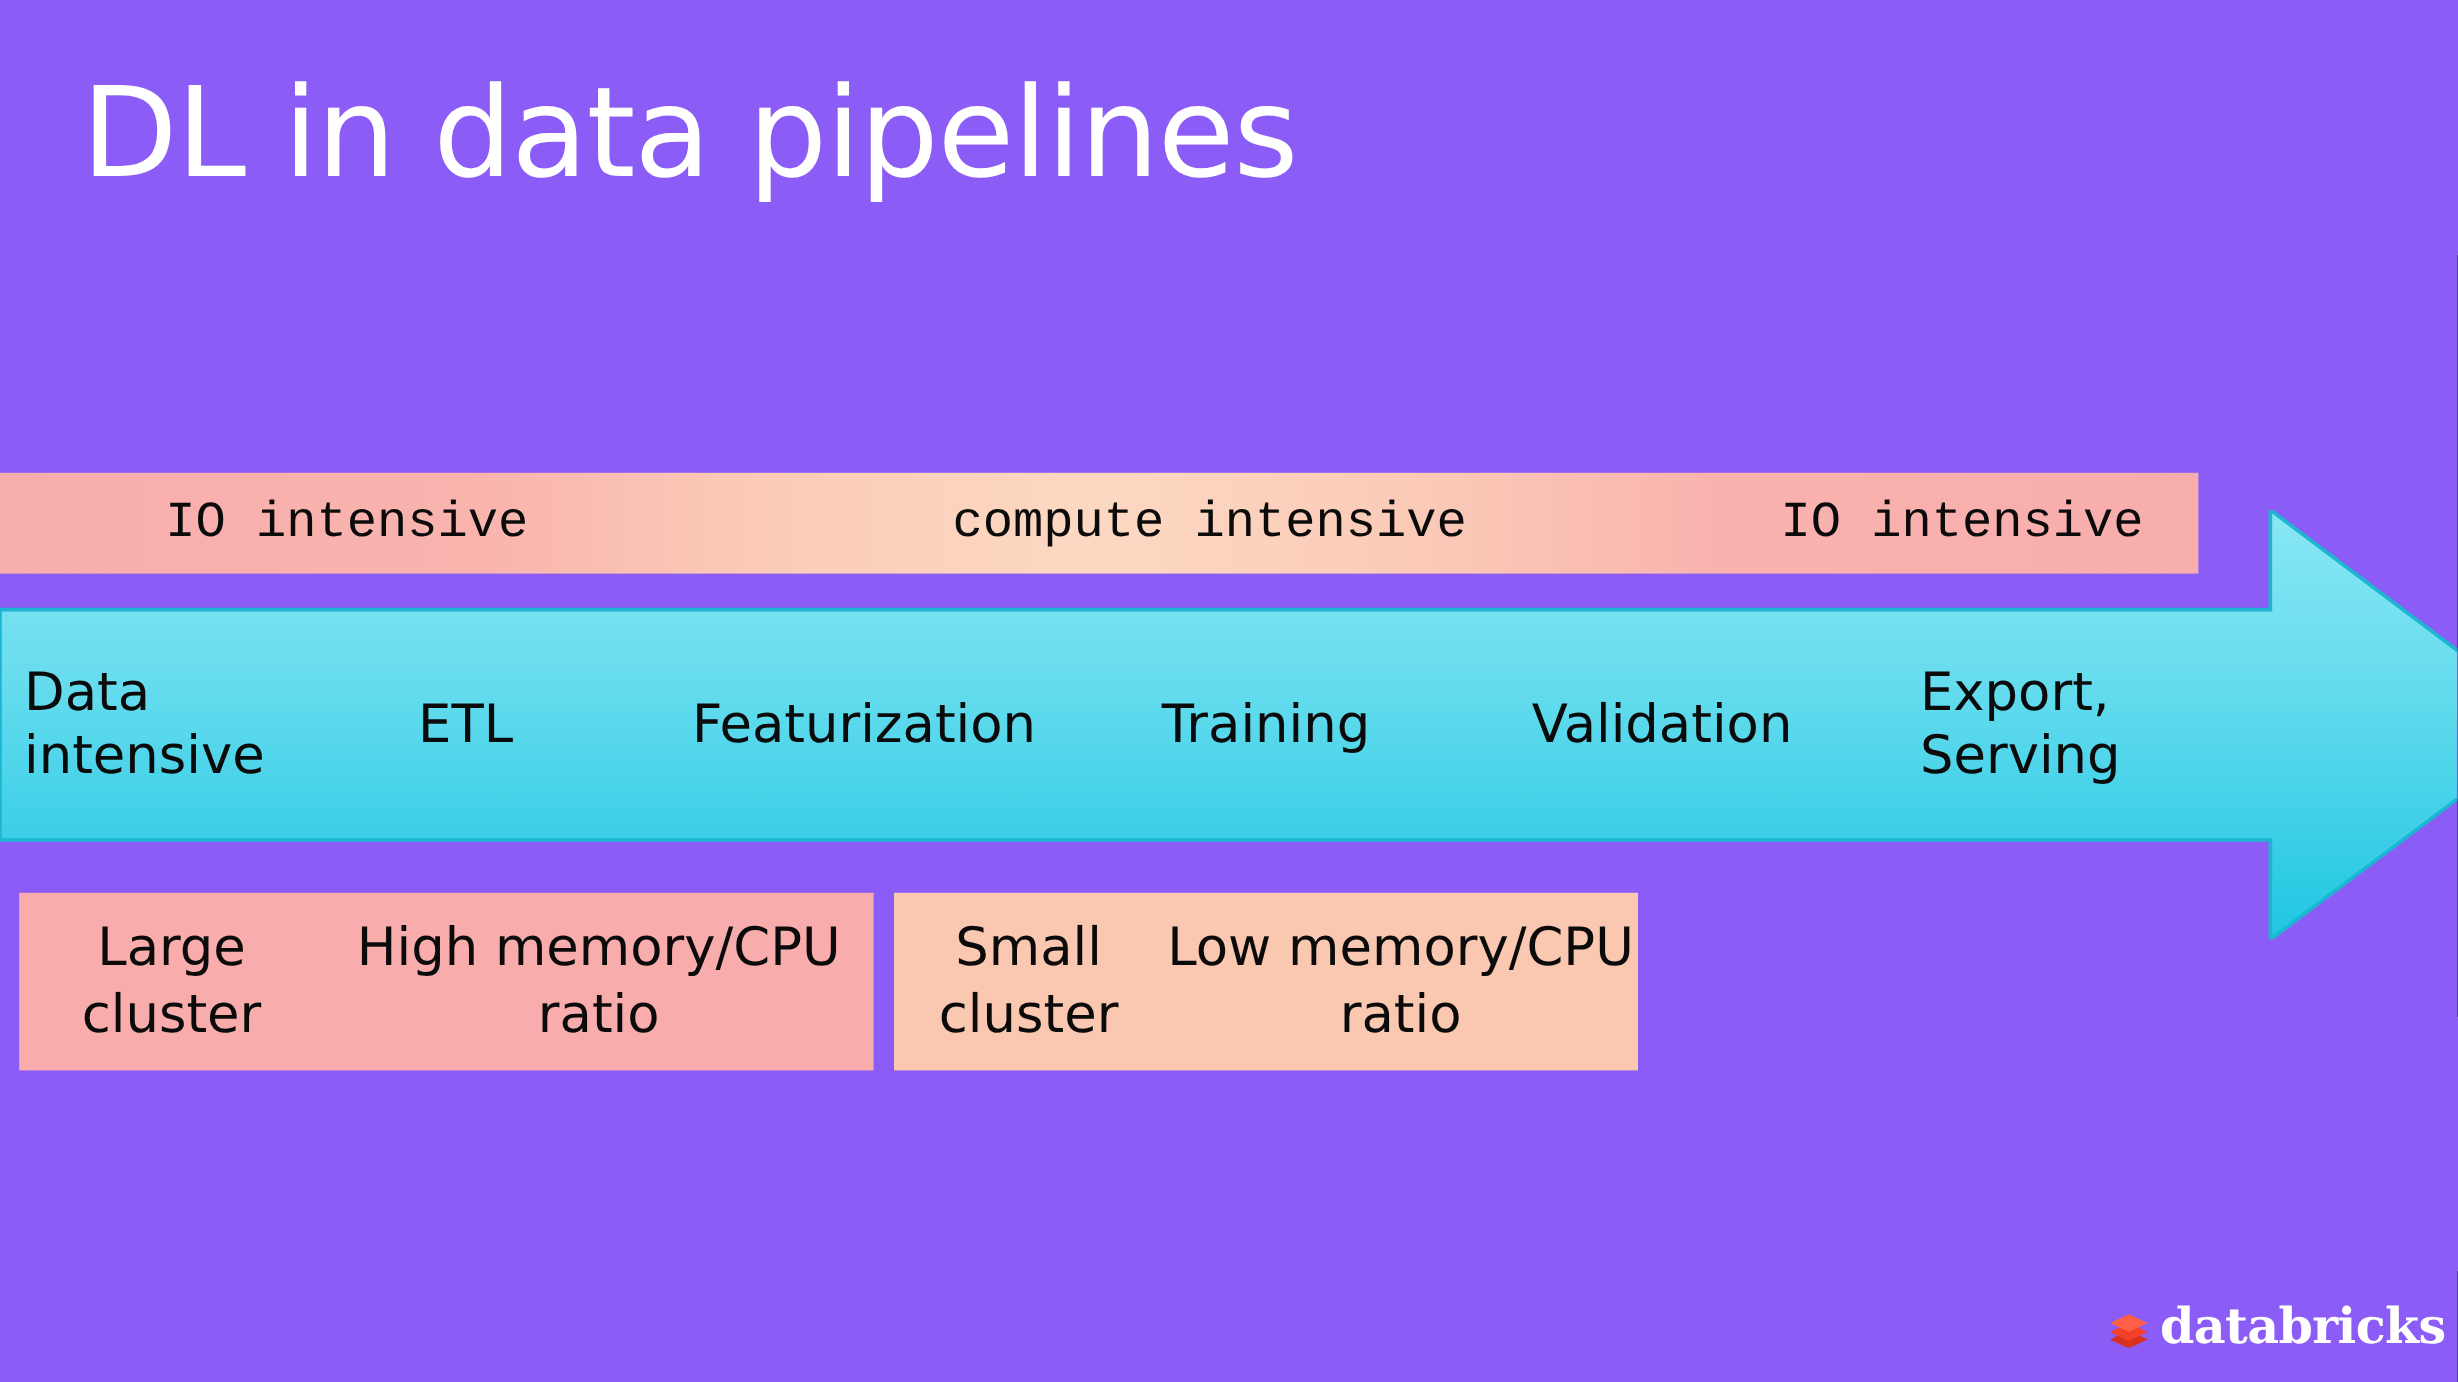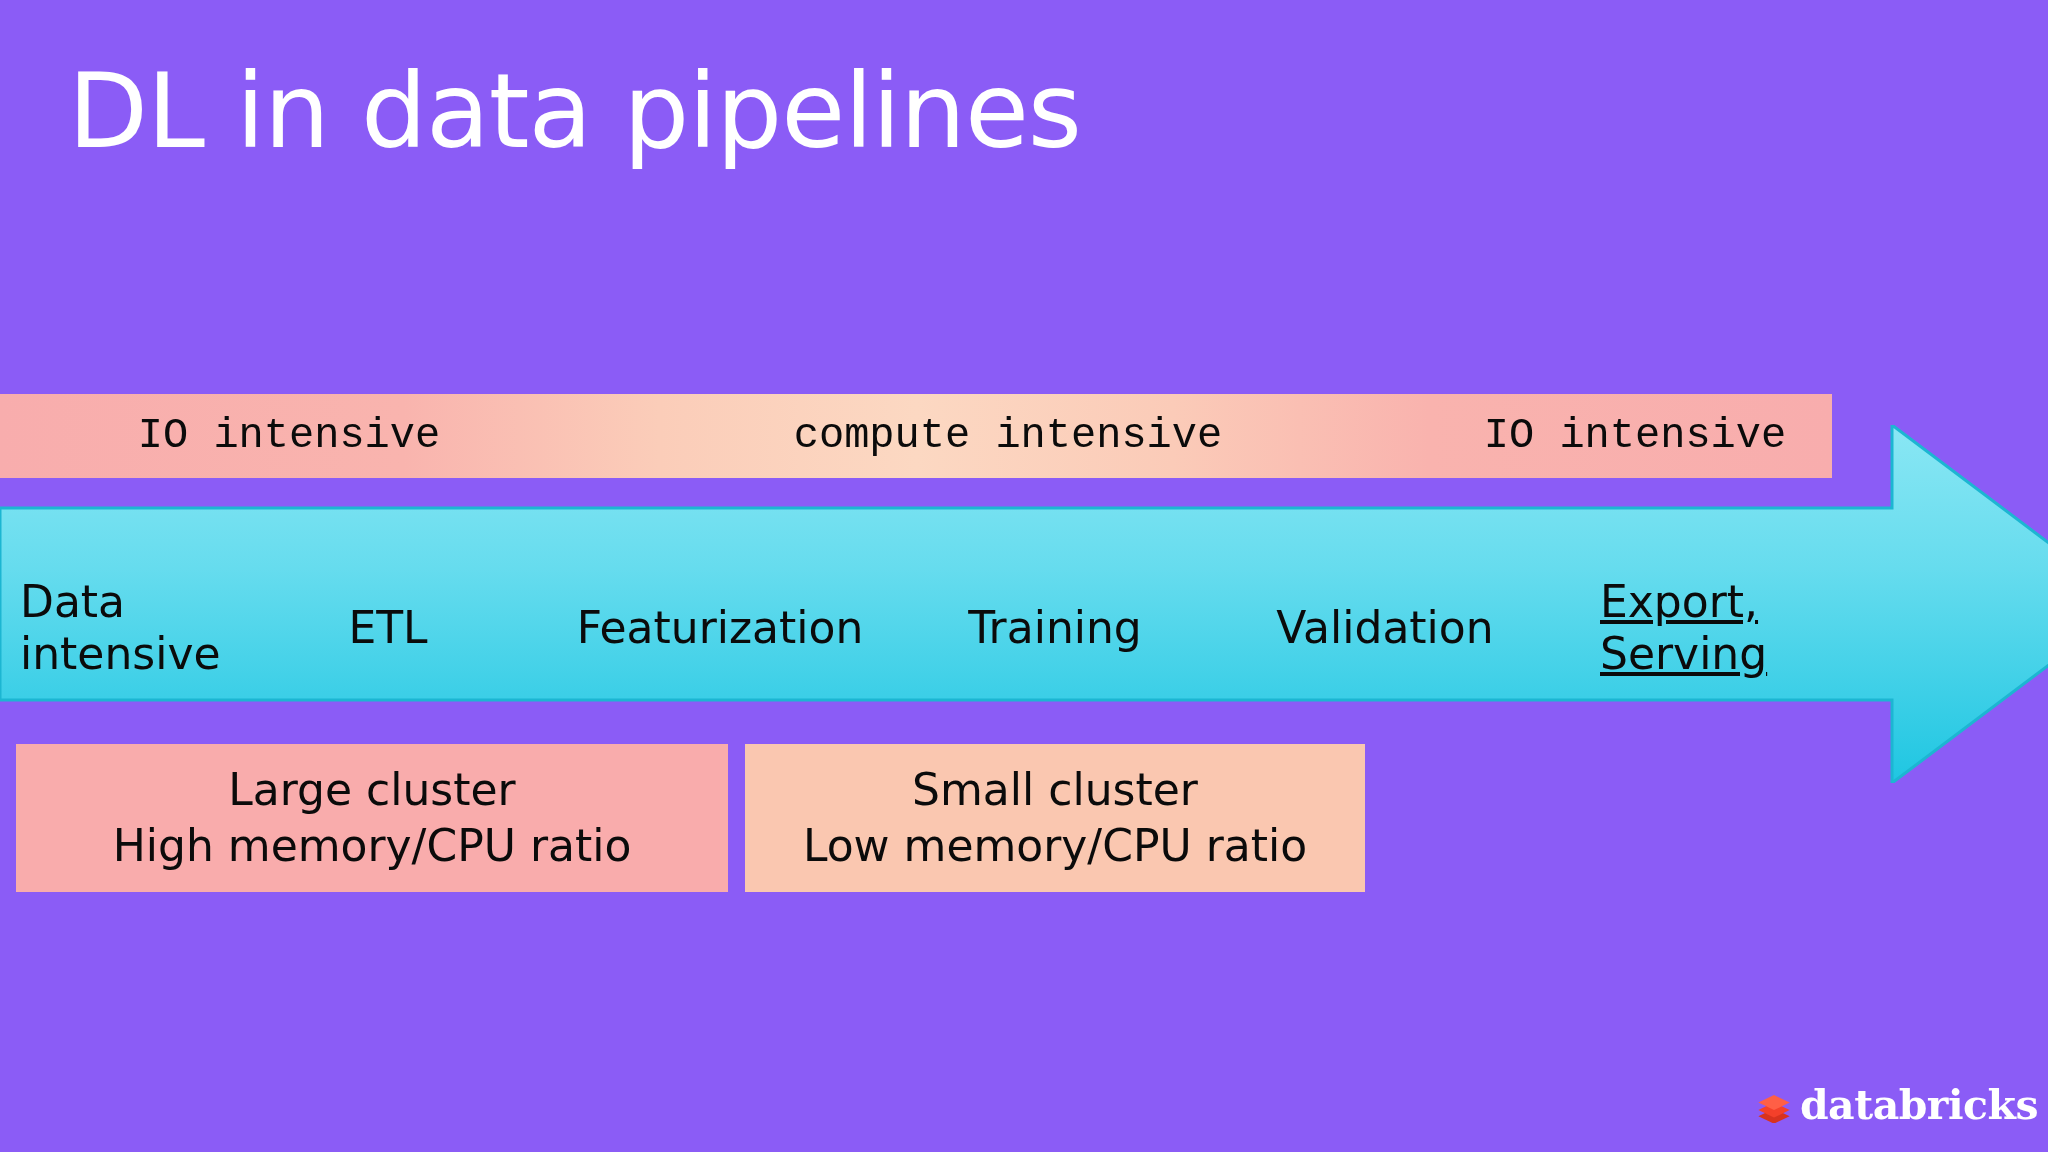--- a/index.html
+++ b/index.html
@@ -78,47 +78,46 @@
     width: 100%;
     height: 100%;
     display: block;
   }
   #pipeline-stages {
     position: absolute;
     left: 0px;
     top: 83px;       
     width: 1892px;
     height: 192px;
-    margin-top: 24px;
   }
   .stage-label {
     position: absolute;
     top: 0;
     height: 192px;
     display: flex;
     align-items: center;
     justify-content: center;
     font-size: 44px;
     line-height: 1.18;
     color: #0b0b0b;
     text-align: center;
     font-family: "DejaVu Sans", sans-serif;
   }
   #stage-label-0 { left: 20px;   width: 232px; justify-content: flex-start; text-align: left; }
   #stage-label-1 { left: 300px;  width: 176px; }
   #stage-label-2 { left: 530px;  width: 380px; }
   #stage-label-3 { left: 910px;  width: 290px; }
   #stage-label-4 { left: 1230px; width: 310px; }
-  #stage-label-5 { left: 1600px; width: 260px; justify-content: flex-start; text-align: left; text-decoration: underline; }
+  #stage-label-5 { left: 1600px; width: 260px; justify-content: flex-start; text-align: left; }
 
   
   .cluster-box {
     position: absolute;
     display: flex;
-    flex-direction: column;
+    flex-direction: row;
     align-items: center;
     justify-content: center;
     font-size: 44px;
     line-height: 1.28;
     color: #0b0b0b;
     text-align: center;
     font-family: "DejaVu Sans", sans-serif;
   }
   #cluster-box-0 {
     left: 16px;

